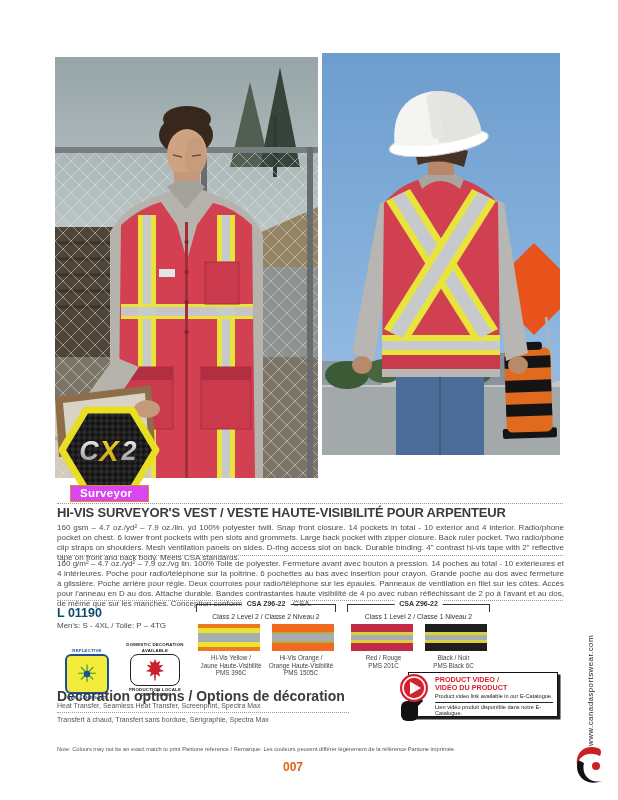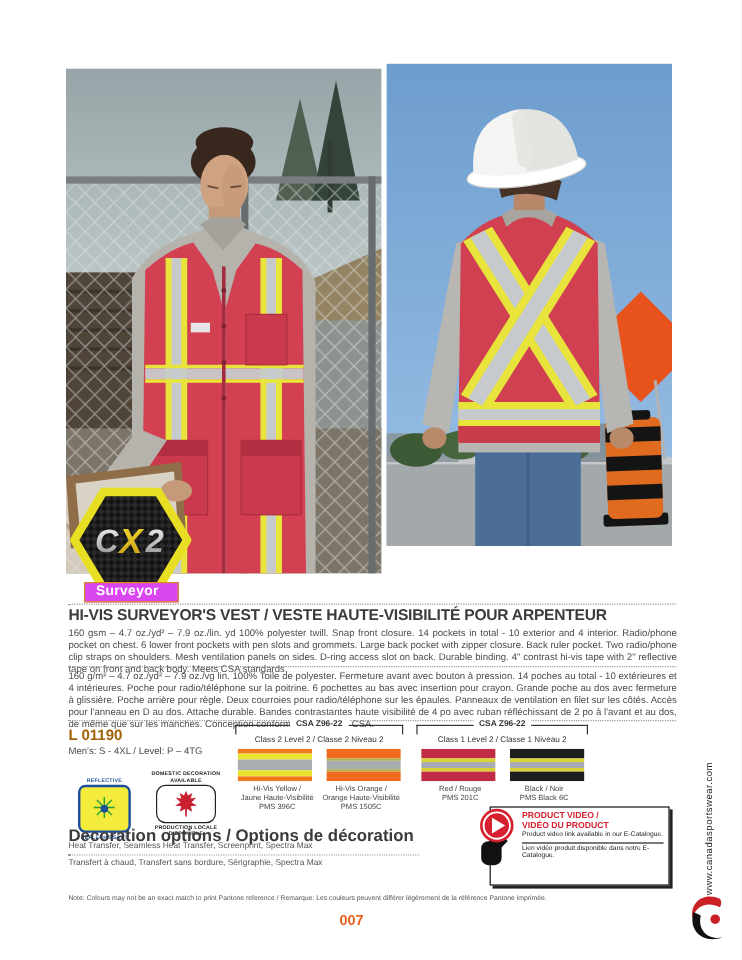--- a/index.html
+++ b/index.html
@@ -11,21 +11,21 @@
   .cx2{position:absolute;left:56px;top:401px;width:106px;height:98px;}
   .surveyor-tag{position:absolute;left:70px;top:485px;background:#d946ef;border:1px solid #dd8a20;
         color:#fff;font-weight:bold;font-size:11.5px;padding:1px 16px 2px 9px;letter-spacing:.3px;}
   .sep{position:absolute;left:57px;width:506px;border-top:1.5px dotted #9a9a9a;height:0;}
   .title{position:absolute;left:57px;top:505px;width:540px;margin:0;font-size:13px;font-weight:bold;
         color:#3b3b3b;letter-spacing:-.2px;}
   .desc{position:absolute;left:57px;width:507px;margin:0;font-size:8px;line-height:10px;color:#4c4c4c;
         text-align:justify;}
   .desc-en{top:523px;} .desc-fr{top:559px;}
   .code-block{position:absolute;left:57px;top:606px;}
-  .code{font-size:12.5px;font-weight:bold;color:#a16207;}
+  .code{font-size:12.5px;font-weight:bold;color:#0c4a6e;}
   .sizes{font-size:8px;color:#4c4c4c;margin-top:1px;}
   .csa{position:absolute;top:604px;}
   .csa-1{left:196px;width:140px;} .csa-2{left:347px;width:143px;}
   .bracket{position:relative;height:7px;border-left:1.2px solid #333;border-right:1.2px solid #333;
         border-top:1.2px solid #333;}
   .bracket-label{position:absolute;left:50%;top:-5px;transform:translateX(-50%);background:#fff;
         padding:0 5px;font-size:7px;font-weight:bold;color:#333;white-space:nowrap;}
   .class-line{font-size:6.8px;color:#333;text-align:center;margin-top:1px;white-space:nowrap;}
   .swatches{display:flex;gap:12px;justify-content:center;margin-top:4px;}
   .swatch{width:62px;height:27px;overflow:hidden;}
@@ -40,21 +40,21 @@
   .blue-text{color:#1b4f9c;}
   .badge-box{margin:0 auto;display:flex;align-items:center;justify-content:center;}
   .box-reflective{width:40px;height:36px;background:#f3ec3d;border:2.5px solid #1b4f9c;border-radius:6px;}
   .box-domestic{width:48px;height:30px;background:#fff;border:1.6px solid #222;border-radius:8px;}
   .decor-heading{position:absolute;left:57px;top:688px;font-size:14px;font-weight:bold;color:#3b3b3b;}
   .decor-line{position:absolute;left:57px;font-size:7px;color:#555;}
   .decor-en{top:702px;} .decor-fr{top:716px;}
   .sep-decor{width:292px;}
   .note{position:absolute;left:57px;top:746px;width:505px;font-size:5.7px;color:#555;}
   .page-number{position:absolute;left:283px;top:760px;font-size:12px;font-weight:bold;color:#e8611c;}
-  .video-box{position:absolute;left:408px;top:672px;width:150px;height:66px;border:1.8px solid #111;
+  .video-box{position:absolute;left:408px;top:672px;width:150px;height:45px;border:1.8px solid #111;
         background:#fff;box-shadow:2.5px 2.5px 0 rgba(10,10,10,.9);padding:3px 4px 3px 26px;box-sizing:border-box;}
   .video-icon{position:absolute;left:-22px;top:-2px;width:46px;height:58px;}
   .video-title{font-size:7.2px;line-height:7.8px;font-weight:bold;color:#d6202f;}
   .video-text{font-size:5.6px;line-height:6.4px;color:#222;margin-top:1.5px;}
   .video-divider{border-top:1px solid #222;margin:2px 0 1px 0;}
   .website{position:absolute;left:586px;top:598px;height:148px;writing-mode:vertical-rl;
         transform:rotate(180deg);font-size:8px;color:#222;letter-spacing:.4px;}
   .sw-logo{position:absolute;left:572px;top:742px;width:34px;height:46px;}
 </style>
 </head>
@@ -203,21 +203,21 @@
 
   <div class="sep" style="top:503px;"></div>
   <h1 class="title">HI-VIS SURVEYOR'S VEST / VESTE HAUTE-VISIBILITÉ POUR ARPENTEUR</h1>
   <p class="desc desc-en">160 gsm – 4.7 oz./yd² – 7.9 oz./lin. yd 100% polyester twill. Snap front closure. 14 pockets in total - 10 exterior and 4 interior. Radio/phone pocket on chest. 6 lower front pockets with pen slots and grommets. Large back pocket with zipper closure. Back ruler pocket. Two radio/phone clip straps on shoulders. Mesh ventilation panels on sides. D-ring access slot on back. Durable binding. 4" contrast hi-vis tape with 2" reflective tape on front and back body. Meets CSA standards.</p>
   <div class="sep" style="top:555px;"></div>
   <p class="desc desc-fr">160 g/m² – 4.7 oz./yd² – 7.9 oz./vg lin. 100% Toile de polyester. Fermeture avant avec bouton à pression. 14 poches au total - 10 extérieures et 4 intérieures. Poche pour radio/téléphone sur la poitrine. 6 pochettes au bas avec insertion pour crayon. Grande poche au dos avec fermeture à glissière. Poche arrière pour règle. Deux courroies pour radio/téléphone sur les épaules. Panneaux de ventilation en filet sur les côtés. Accès pour l'anneau en D au dos. Attache durable. Bandes contrastantes haute visibilité de 4 po avec ruban réfléchissant de 2 po à l'avant et au dos, de même que sur les manches. Conception conforme aux normes CSA.</p>
   <div class="sep" style="top:600px;"></div>
 
   <div class="code-block">
     <div class="code">L 01190</div>
-    <div class="sizes">Men's: S - 4XL / Level: P – 4TG</div>
+    <div class="sizes">Men's: S - 4XL / Toile: P – 4TG</div>
   </div>
 
   <div class="csa csa-1">
     <div class="bracket">
       <span class="bracket-label">CSA Z96-22</span>
     </div>
     <div class="class-line">Class 2 Level 2 / Classe 2 Niveau 2</div>
     <div class="swatches">
       <div class="swatch">
           <div style="height: 13%; background: rgb(240, 120, 31);"></div>

